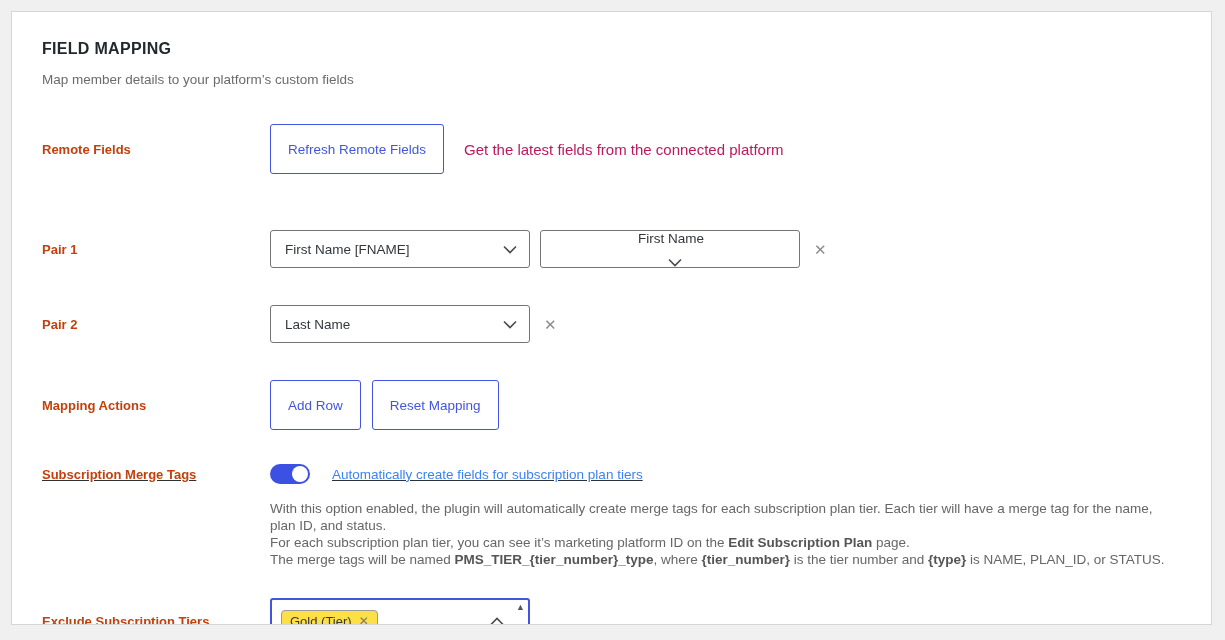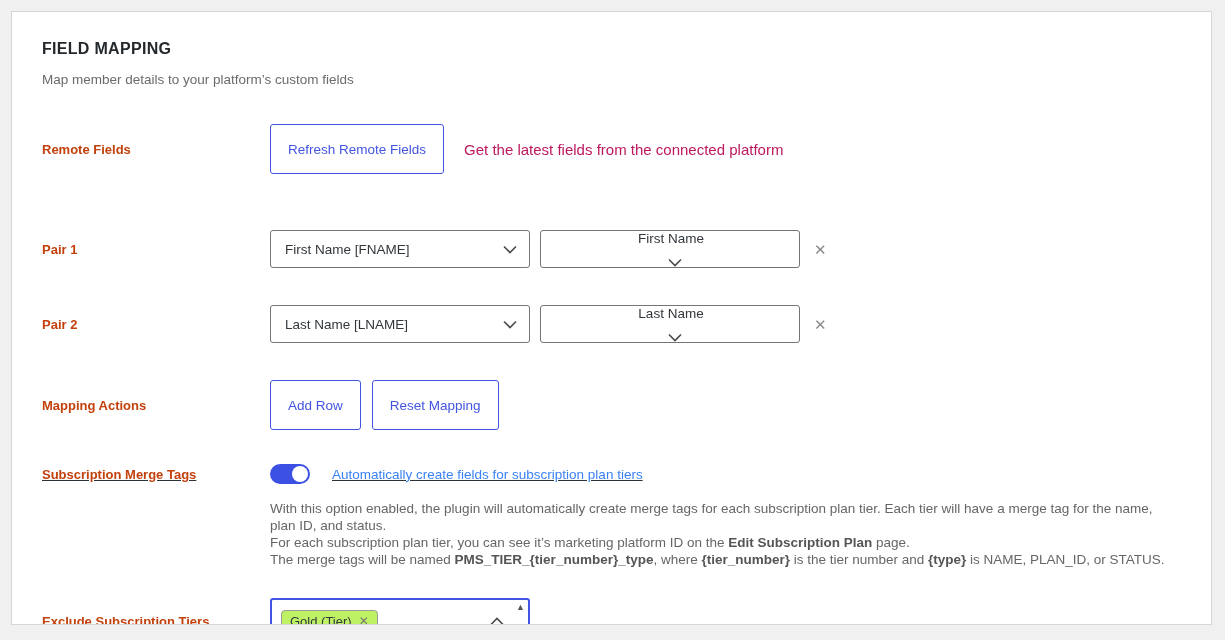--- a/index.html
+++ b/index.html
@@ -83,21 +83,21 @@
 
   .multiselect {
     width:260px; height:46px;
     border:2px solid var(--accent); border-radius:3px;
     background:#fff; display:flex; align-items:center;
     padding:0 0 0 9px; flex:none;
   }
   .tag {
     display:inline-flex; align-items:center;
     border:1px solid #9a9a9a; border-radius:4px;
-    padding:3px 8px; font-size:13px; color:#32373c; background:#bef264; white-space:nowrap;
+    padding:3px 8px; font-size:13px; color:#32373c; background:#fde047; white-space:nowrap;
   }
   .tag-x { margin-left:7px; color:#777; font-size:12px; font-weight:bold; cursor:pointer; line-height:1; }
   .ms-chevron { margin-left:auto; margin-right:9px; display:flex; cursor:pointer; }
   .ms-scroll {
     width:15px; align-self:stretch;
     display:flex; flex-direction:column; justify-content:space-between; align-items:center;
     padding:3px 0; cursor:pointer;
   }
   .ms-scroll .arrow { font-size:9px; color:#555; line-height:1; }
   .exclude-help { max-width:650px; }
@@ -139,28 +139,20 @@
           </span>
         </div>
         <button class="remove-x">✕</button>
       </div>
     </div>
 
     <div class="row row-pair">
       <div class="row-label">Pair 2</div>
       <div class="controls">
         <div class="select">
-          <span>Last Name [LNAME]</span>
-          <span class="chev">
-            <svg width="14" height="9" viewBox="0 0 14 9">
-                <polyline points="1,1.5 7,7.5 13,1.5" fill="none" stroke="#4a4a4a" stroke-width="1.6"></polyline>
-              </svg>
-          </span>
-        </div>
-        <div class="select">
           <span>Last Name</span>
           <span class="chev">
             <svg width="14" height="9" viewBox="0 0 14 9">
                 <polyline points="1,1.5 7,7.5 13,1.5" fill="none" stroke="#4a4a4a" stroke-width="1.6"></polyline>
               </svg>
           </span>
         </div>
         <button class="remove-x">✕</button>
       </div>
     </div>

